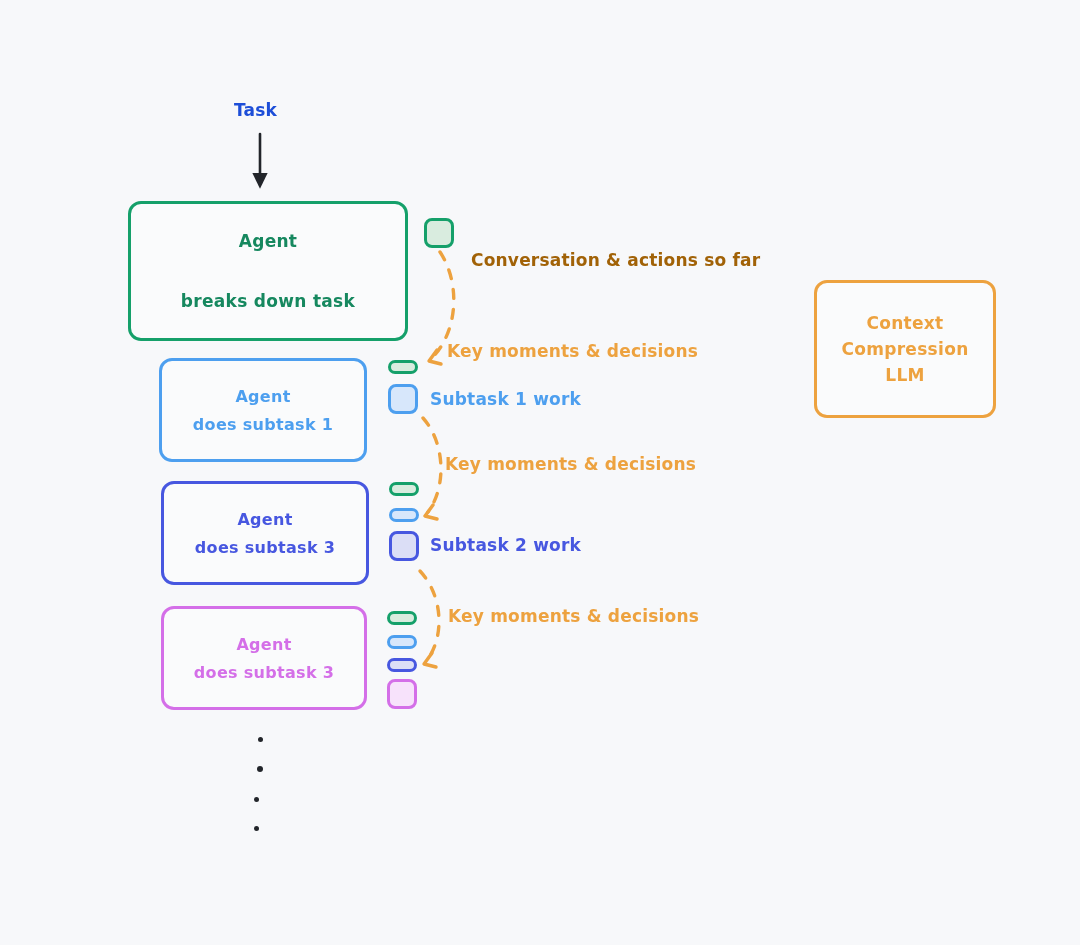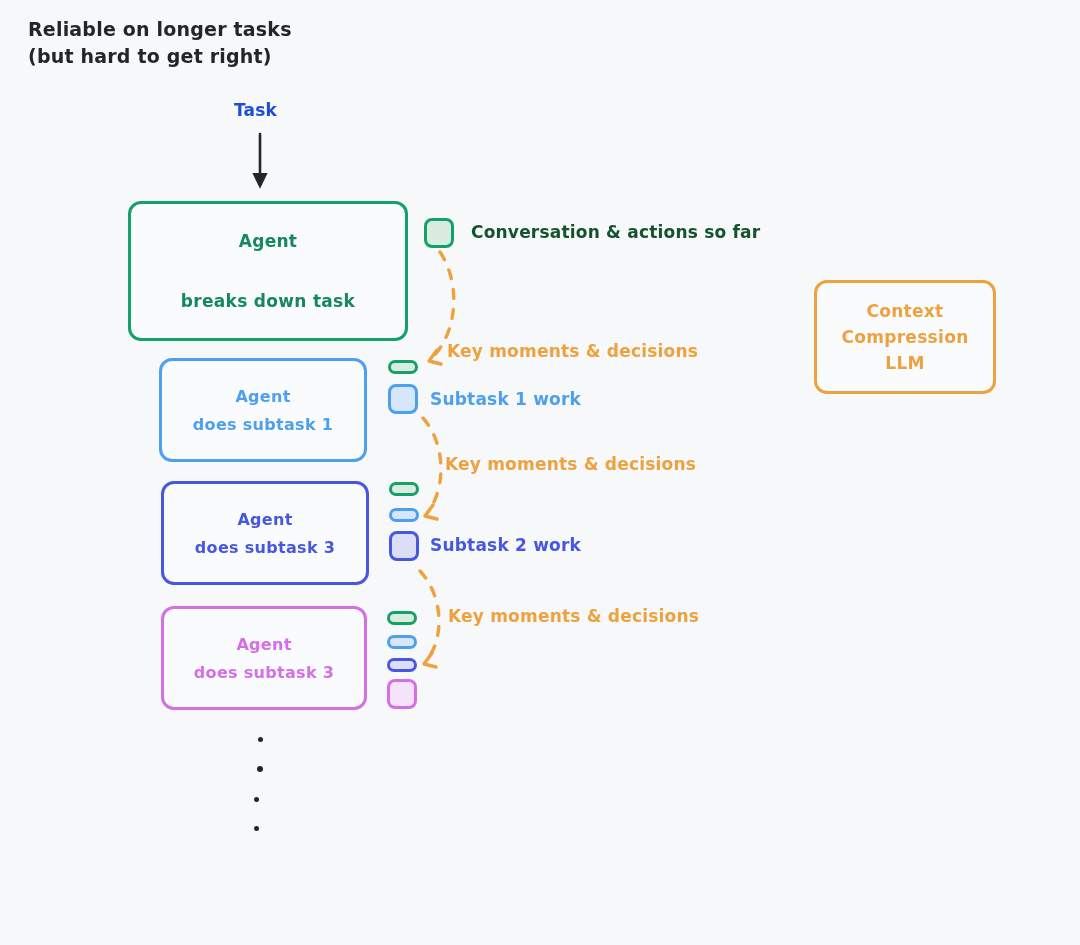--- a/index.html
+++ b/index.html
@@ -93,21 +93,21 @@
     width: 206px; height: 104px;
     border: 3.5px solid #d46fe8;
     border-radius: 13px;
     color: #d46fe8;
     font-size: 16px;
   }
   #box-sub3 .ln + .ln { margin-top: 9px; }
 
   #box-ctx {
     left: 814px; top: 280px;
-    width: 182px; height: 114px;
+    width: 182px; height: 138px;
     border: 3.5px solid #eda23f;
     border-radius: 13px;
     color: #eda23f;
     font-size: 17px;
   }
   #box-ctx .ln + .ln { margin-top: 6px; }
 
   
   .chip {
     box-sizing: border-box;
@@ -131,21 +131,21 @@
   .c-pink  { border-color: #d46fe8; background: #f7e2fb; }
 
   
   .side-label {
     position: absolute;
     font-size: 17px;
     font-weight: 700;
     letter-spacing: 0.2px;
     white-space: nowrap;
   }
-  .lbl-green  { color: #14532d; }
+  .lbl-green  { color: #a16207; margin-top: 28px; }
   .lbl-blue   { color: #4d9fef; }
   .lbl-indigo { color: #4757e0; }
   .lbl-orange { color: #eda23f; }
 
   #lbl-conv   { left: 471px; top: 222px; }
   #lbl-sub1   { left: 430px; top: 389px; }
   #lbl-sub2   { left: 430px; top: 535px; }
   #lbl-key1   { left: 447px; top: 341px; }
   #lbl-key2   { left: 445px; top: 454px; }
   #lbl-key3   { left: 448px; top: 606px; }
@@ -180,21 +180,21 @@
     <path d="M423,418 C446,444 446,488 428,512" fill="none" stroke="#eda23f" stroke-width="3.4" stroke-linecap="round" stroke-dasharray="9 11"></path>
     <path d="M433,505 L425,516 L437,519" fill="none" stroke="#eda23f" stroke-width="3.4" stroke-linecap="round" stroke-linejoin="round"></path>
   </g>
 
   <g>
     <path d="M420,571 C444,597 444,638 427,660" fill="none" stroke="#eda23f" stroke-width="3.4" stroke-linecap="round" stroke-dasharray="9 11"></path>
     <path d="M432,653 L424,664 L436,667" fill="none" stroke="#eda23f" stroke-width="3.4" stroke-linecap="round" stroke-linejoin="round"></path>
   </g>
 </svg>
 
-<div class="abs" id="heading"><span>Reliable on longer tasks</span><br><span>(but hard to get right)</span></div>
+<div class="abs" id="heading"><br></div>
 
 <div class="abs" id="task-label">Task</div>
 
 <div class="abs agent-box" id="box-main">
   <span class="ln">Agent</span>
   <span class="ln">breaks down task</span>
 </div>
 
 <div class="abs agent-box" id="box-sub1">
   <span class="ln">Agent</span>

